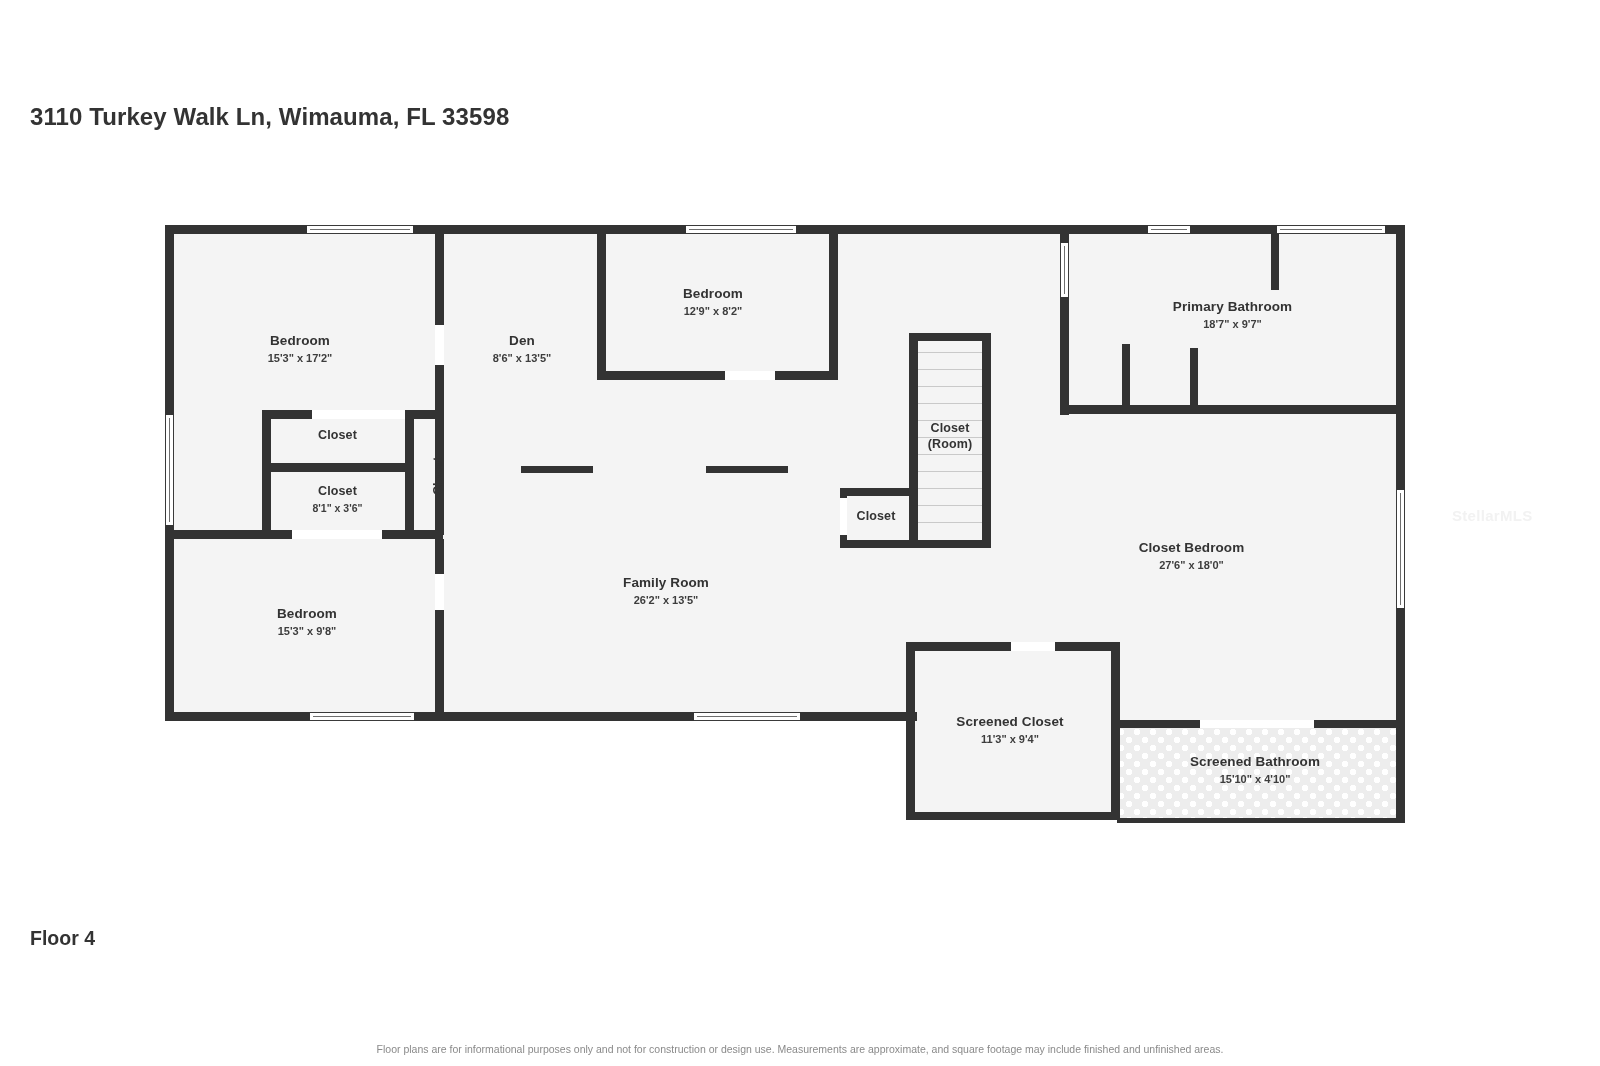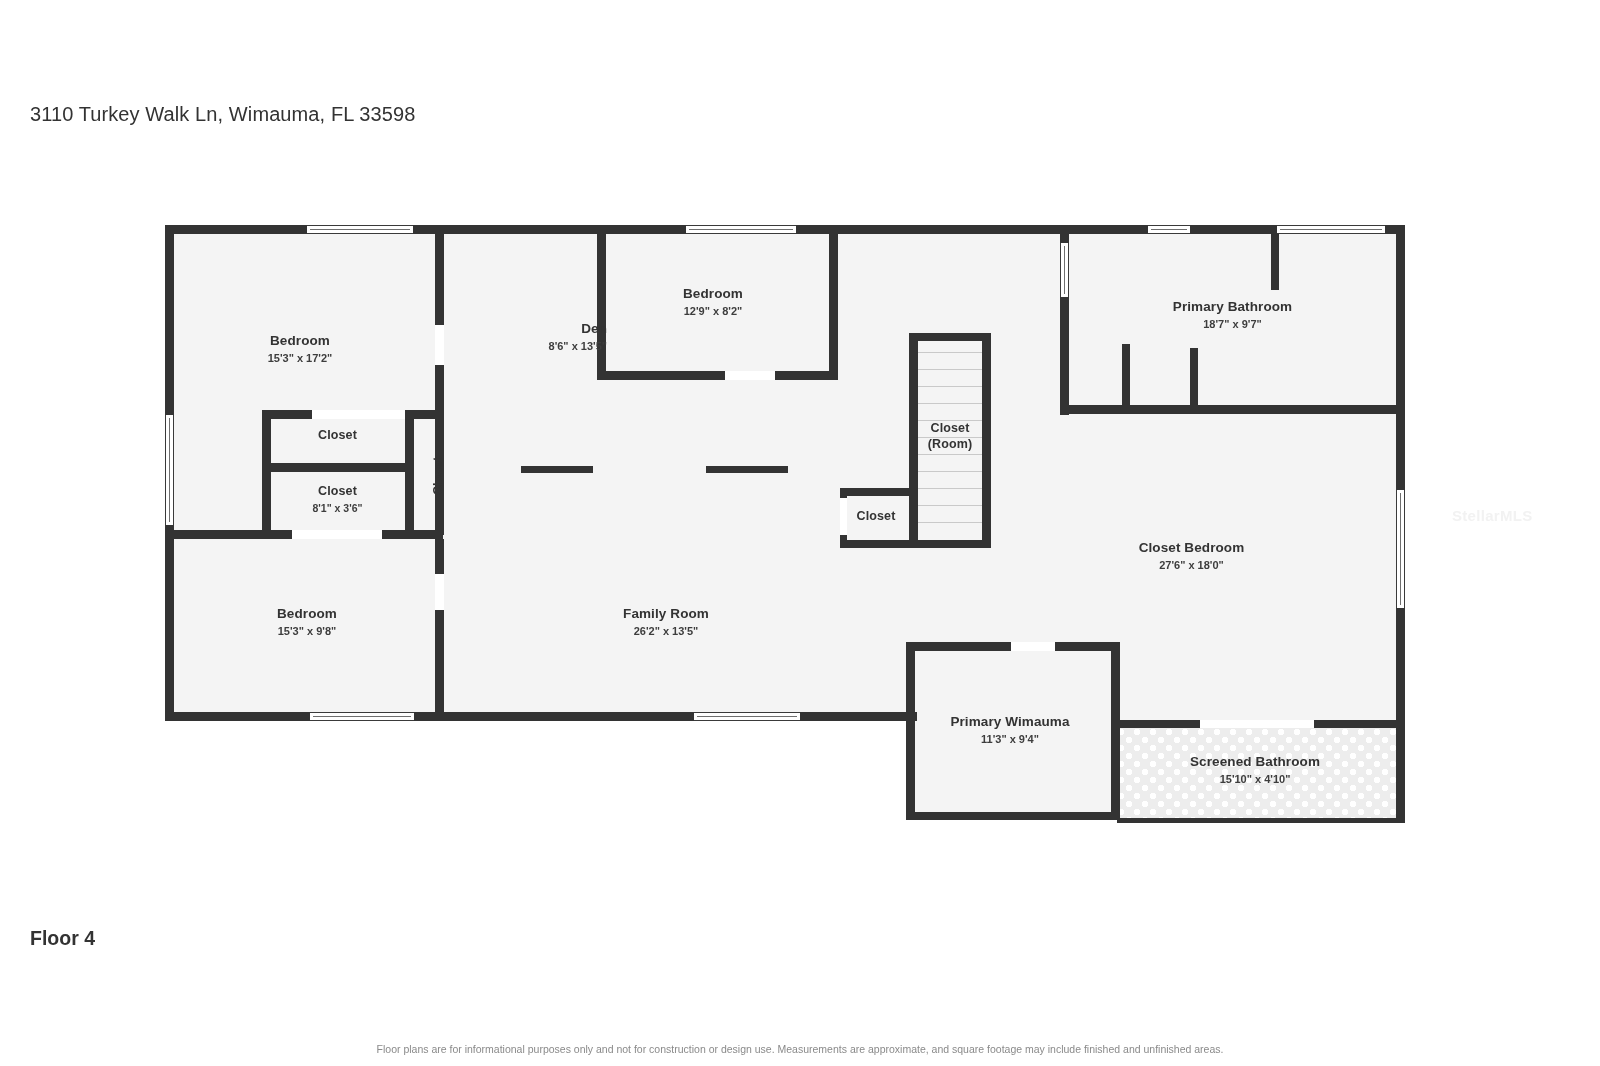--- a/index.html
+++ b/index.html
@@ -13,22 +13,22 @@
     height: 1066px;
     position: relative;
     font-family: "Liberation Sans", "DejaVu Sans", sans-serif;
     overflow: hidden;
   }
 
   #page-title {
     position: absolute;
     left: 30px;
     top: 103px;
-    font-size: 20px;
-    font-weight: normal;
+    font-size: 24px;
+    font-weight: bold;
     color: #333333;
     letter-spacing: 0.1px;
     white-space: nowrap;
   }
 
   #floor-label {
     position: absolute;
     left: 30px;
     top: 927px;
     font-size: 19.5px;
@@ -322,31 +322,31 @@
 
   <div class="label small" style="left:265px; top:484px; width:145px;">
     <span class="nm">Closet</span>
     <span class="dim">8'1" x 3'6"</span>
   </div>
 
   <div class="label-vert" style="left:431px; top:495px;">
     <span>Closet</span>
   </div>
 
-  <div class="label" style="left:437px; top:321px; width:170px;text-align:right;">
+  <div class="label" style="left:437px; top:333px; width:170px;">
     <span class="nm">Den</span>
     <span class="dim">8'6" x 13'5"</span>
   </div>
 
   <div class="label" style="left:618px; top:286px; width:190px;">
     <span class="nm">Bedroom</span>
     <span class="dim">12'9" x 8'2"</span>
   </div>
 
-  <div class="label" style="left:571px; top:606px; width:190px;">
+  <div class="label" style="left:571px; top:575px; width:190px;">
     <span class="nm">Family Room</span>
     <span class="dim">26'2" x 13'5"</span>
   </div>
 
   <div class="label small" style="left:890px; top:421px; width:120px;">
     <span class="nm">Closet</span>
     <span class="nm">(Room)</span>
   </div>
 
   <div class="label small" style="left:840px; top:509px; width:72px;">
@@ -357,21 +357,21 @@
     <span class="nm">Primary Bathroom</span>
     <span class="dim">18'7" x 9'7"</span>
   </div>
 
   <div class="label" style="left:1094px; top:540px; width:195px;">
     <span class="nm">Closet Bedroom</span>
     <span class="dim">27'6" x 18'0"</span>
   </div>
 
   <div class="label" style="left:915px; top:714px; width:190px;">
-    <span class="nm">Primary Wimauma</span>
+    <span class="nm">Screened Closet</span>
     <span class="dim">11'3" x 9'4"</span>
   </div>
 
   <div class="label" style="left:1160px; top:754px; width:190px;">
     <span class="nm">Screened Bathroom</span>
     <span class="dim">15'10" x 4'10"</span>
   </div>
 
 </div>
 

